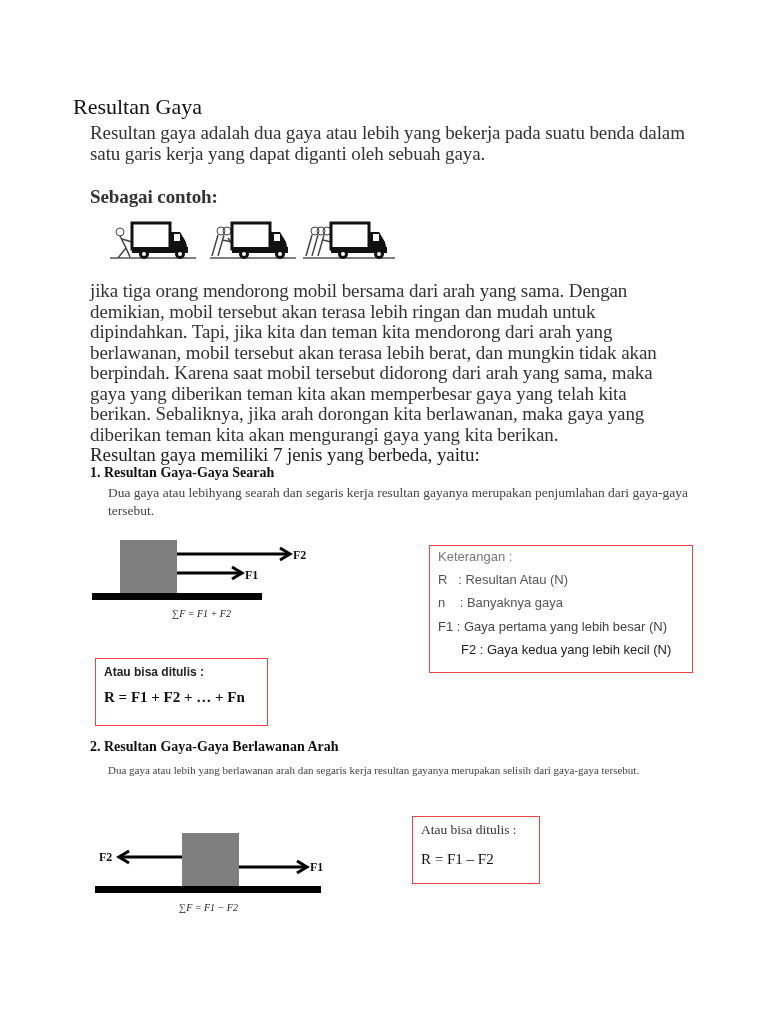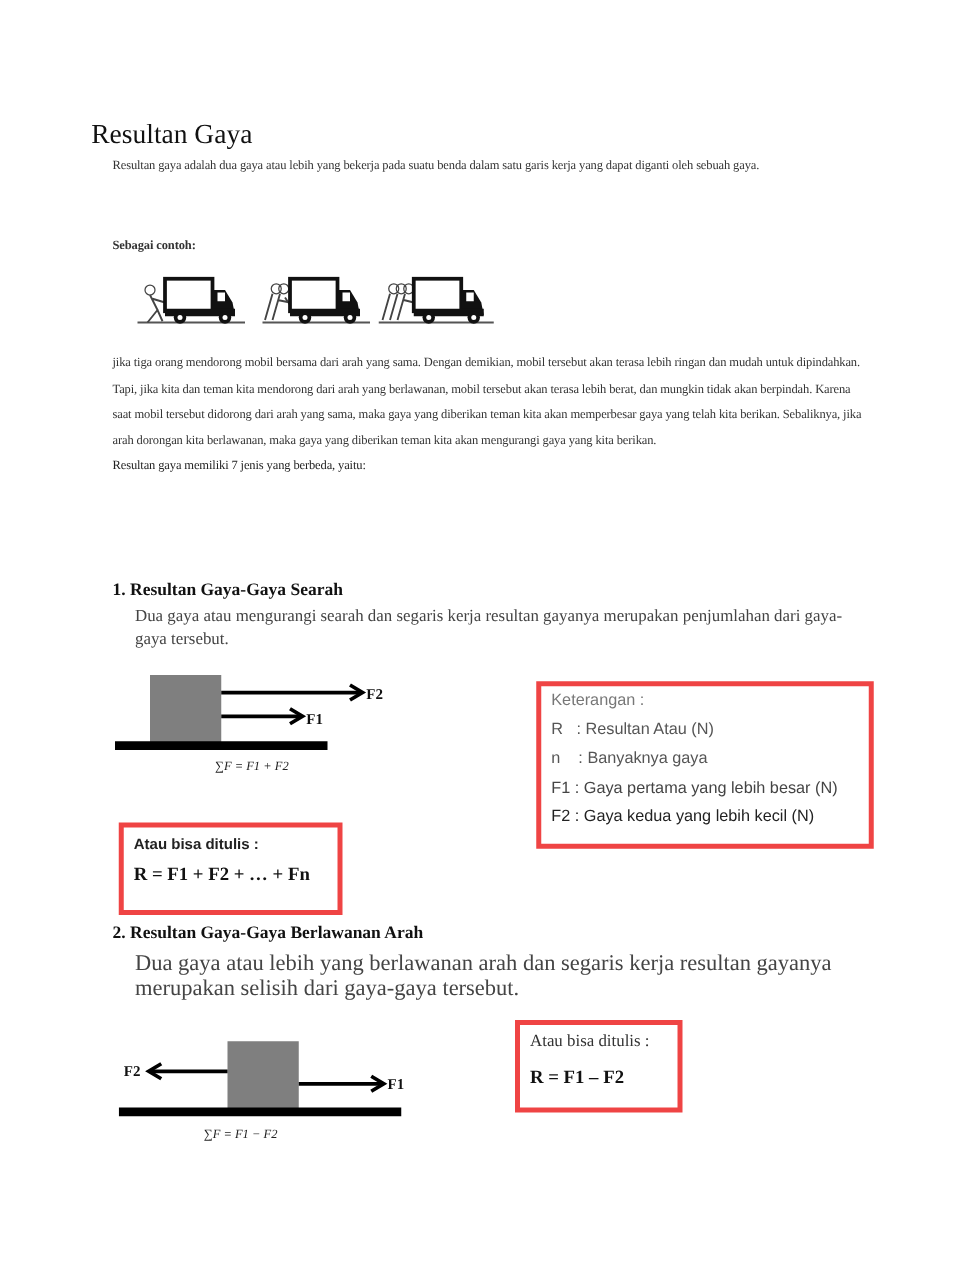--- a/index.html
+++ b/index.html
@@ -2,46 +2,46 @@
 <html><head>
   <meta charset="utf-8">
   <style>
     html, body { margin: 0; padding: 0; }
     body {
       width: 768px; height: 1024px; background: #ffffff; position: relative; overflow: hidden;
       font-family: "Liberation Serif", "DejaVu Serif", serif; color: #222;
     }
     .abs { position: absolute; }
     .title { left: 73px; top: 94px; font-size: 22px; font-weight: normal; color: #111; }
-    .para { font-size: 10px; line-height: 20.5px; color: #333; letter-spacing: -0.1px; }
+    .para { font-size: 19px; line-height: 20.5px; color: #333; letter-spacing: -0.1px; }
     .p1 { left: 90px; top: 123px; width: 600px; }
     .p2 { left: 90px; top: 187px; font-weight: bold; }
     .p3 { left: 90px; top: 281px; width: 600px; }
     .trucks { left: 108px; top: 218px; width: 290px; height: 46px; }
     .h2 { font-size: 14px; font-weight: bold; color: #111; text-align: center; }
     .s1 { left: 90px; top: 465px; }
     .s1d { left: 108px; top: 484px; width: 580px; font-size: 13.5px; line-height: 18px; color: #444; }
     .s2 { left: 90px; top: 739px; }
-    .s2d { left: 108px; top: 760px; width: 580px; font-size: 18px; line-height: 20px; color: #444; }
+    .s2d { left: 108px; top: 760px; width: 580px; font-size: 11px; line-height: 20px; color: #444; }
     .diag1 { left: 90px; top: 535px; width: 230px; height: 100px; }
     .diag2 { left: 95px; top: 828px; width: 240px; height: 100px; }
-    .box { border: 4px solid #ef4444; background: #fff; }
+    .box { border: 1px solid #ef4444; background: #fff; }
     .ket { left: 429px; top: 545px; width: 262px; height: 126px; font-family: "Liberation Sans", "DejaVu Sans", sans-serif; font-size: 13px; }
     .ket div { position: absolute; left: 8px; }
     .ket .l0 { top: 3px; color: #777; }
     .ket .l1 { top: 26px; color: #555; }
     .ket .l2 { top: 49px; color: #555; text-align: right; }
     .ket .l3 { top: 73px; color: #444; }
-    .ket .l4 { top: 96px; color: #222; }
+    .ket .l4 { top: 96px; color: #222; margin-left: 23px; }
     .atau1 { left: 95px; top: 658px; width: 171px; height: 66px; font-family: "Liberation Sans", "DejaVu Sans", sans-serif; }
     .atau1 .cap { position: absolute; left: 8px; top: 6px; font-size: 12px; font-weight: bold; color: #222; }
     .atau1 .eq { position: absolute; left: 8px; top: 30px; font-family: "Liberation Serif", "DejaVu Serif", serif; font-size: 15px; font-weight: bold; color: #111; text-align: center; }
     .atau2 { left: 412px; top: 816px; width: 126px; height: 66px; }
     .atau2 .cap { position: absolute; left: 8px; top: 5px; font-size: 13.5px; color: #333; }
-    .atau2 .eq { position: absolute; left: 8px; top: 34px; font-size: 15px; font-weight: bold; color: #111; }
+    .atau2 .eq { position: absolute; left: 8px; top: 34px; font-size: 15px; font-weight: normal; color: #111; }
   </style>
 </head>
 <body>
 
 <div class="abs title">Resultan Gaya</div>
 <div class="abs para p1">Resultan gaya adalah dua gaya atau lebih yang bekerja pada suatu benda dalam satu garis kerja yang dapat diganti oleh sebuah gaya.</div>
 <div class="abs para p2">Sebagai contoh:</div>
 
 <svg class="abs trucks" viewBox="0 0 290 46">
   <g>
@@ -87,21 +87,21 @@
       <circle cx="76" cy="36" r="2" fill="#fff"></circle>
   </g>
 </svg>
 
 <div class="abs para p3">
   <span>jika tiga orang mendorong mobil bersama dari arah yang sama. Dengan demikian, mobil tersebut akan terasa lebih ringan dan mudah untuk dipindahkan. Tapi, jika kita dan teman kita mendorong dari arah yang berlawanan, mobil tersebut akan terasa lebih berat, dan mungkin tidak akan berpindah. Karena saat mobil tersebut didorong dari arah yang sama, maka gaya yang diberikan teman kita akan memperbesar gaya yang telah kita berikan. Sebaliknya, jika arah dorongan kita berlawanan, maka gaya yang diberikan teman kita akan mengurangi gaya yang kita berikan.</span><br>
   <span style="color:#222">Resultan gaya memiliki 7 jenis yang berbeda, yaitu:</span>
 </div>
 
 <div class="abs h2 s1">1. Resultan Gaya-Gaya Searah</div>
-<div class="abs s1d">Dua gaya atau mengurangi searah dan segaris kerja resultan gayanya merupakan penjumlahan dari gaya-gaya tersebut.</div>
+<div class="abs s1d">Dua gaya atau lebihyang searah dan segaris kerja resultan gayanya merupakan penjumlahan dari gaya-gaya tersebut.</div>
 
 <div class="abs diag1">
   <svg width="230" height="100" viewBox="0 0 230 100">
     <rect x="30" y="5" width="57" height="55" fill="#7f7f7f"></rect>
     <rect x="2" y="58" width="170" height="7" fill="#000"></rect>
     <line x1="87" y1="19" x2="198" y2="19" stroke="#000" stroke-width="3"></line>
     <path d="M190 13 L200 19 L190 25" stroke="#000" stroke-width="3" fill="none"></path>
     <line x1="87" y1="38" x2="150" y2="38" stroke="#000" stroke-width="3"></line>
     <path d="M142 32 L152 38 L142 44" stroke="#000" stroke-width="3" fill="none"></path>
   </svg>
@@ -130,19 +130,19 @@
   <svg width="240" height="100" viewBox="0 0 240 100">
     <rect x="87" y="5" width="57" height="55" fill="#7f7f7f"></rect>
     <rect x="0" y="58" width="226" height="7" fill="#000"></rect>
     <line x1="87" y1="29" x2="26" y2="29" stroke="#000" stroke-width="3"></line>
     <path d="M34 23 L24 29 L34 35" stroke="#000" stroke-width="3" fill="none"></path>
     <line x1="144" y1="39" x2="210" y2="39" stroke="#000" stroke-width="3"></line>
     <path d="M202 33 L212 39 L202 45" stroke="#000" stroke-width="3" fill="none"></path>
   </svg>
   <span class="abs" style="left:4px;top:22px;font-size:12px;font-weight:bold;color:#111">F2</span>
   <span class="abs" style="left:215px;top:32px;font-size:12px;font-weight:bold;color:#111">F1</span>
-  <span class="abs" style="left:68px;top:74px;font-size:10px;font-style:italic;color:#222">∑F = F1 − F2</span>
+  <span class="abs" style="left:84px;top:74px;font-size:10px;font-style:italic;color:#222">∑F = F1 − F2</span>
 </div>
 
 <div class="abs box atau2">
   <div class="cap">Atau bisa ditulis :</div>
   <div class="eq">R = F1 – F2</div>
 </div>
 
 </body></html>

